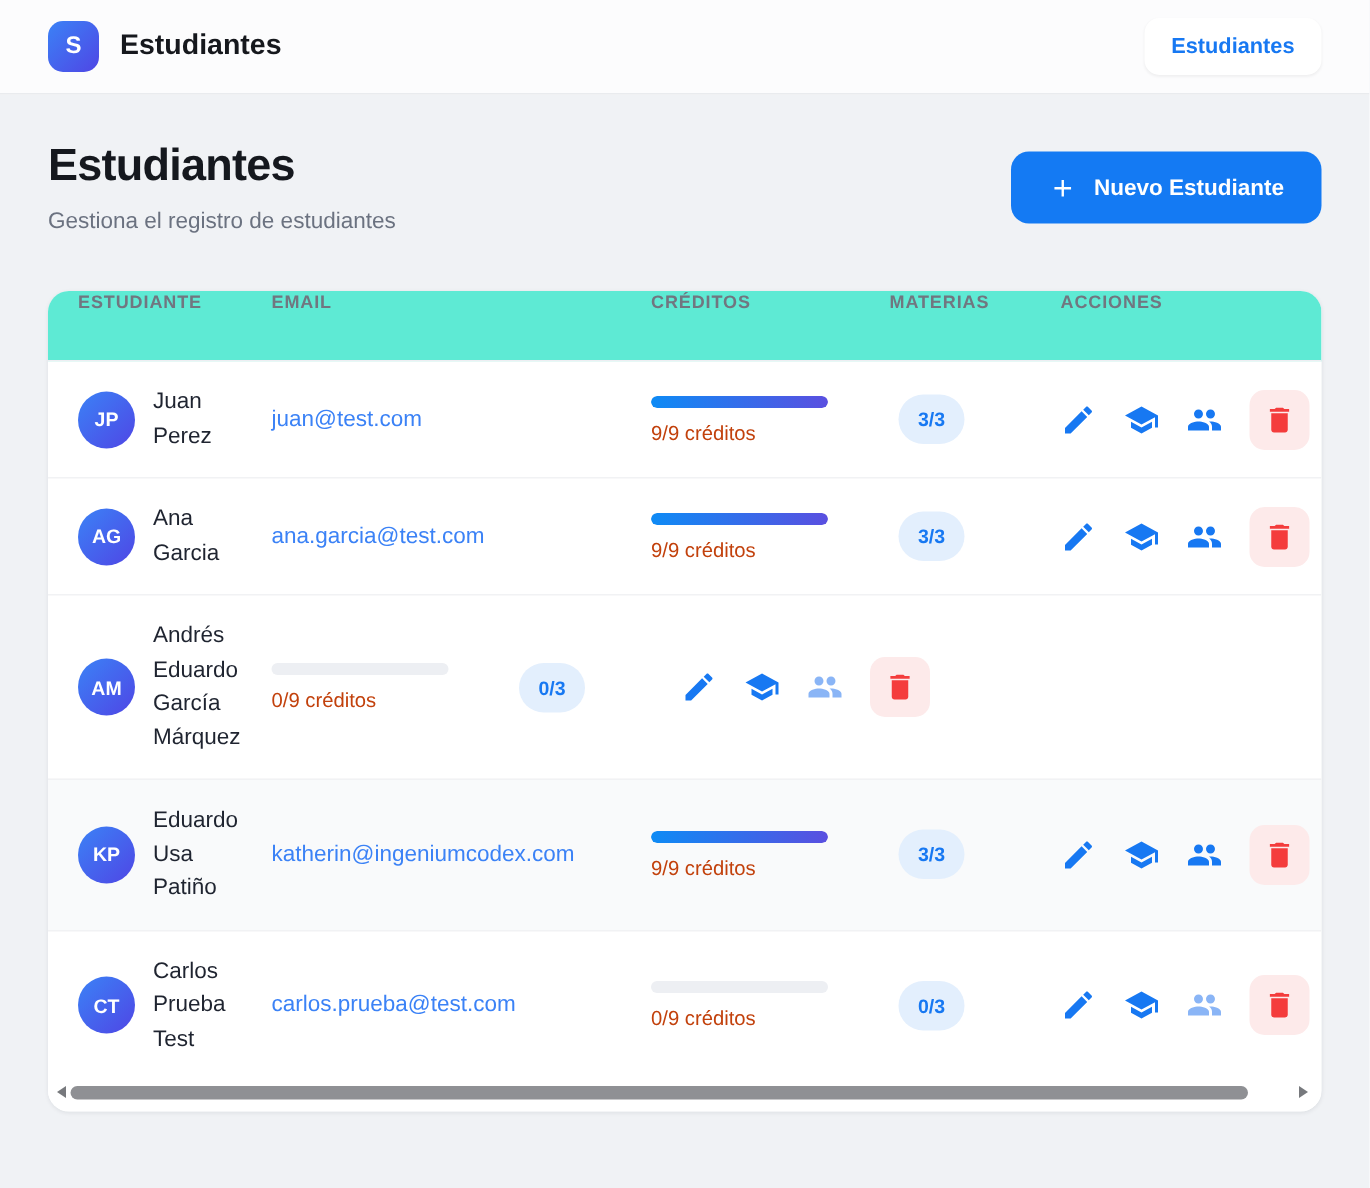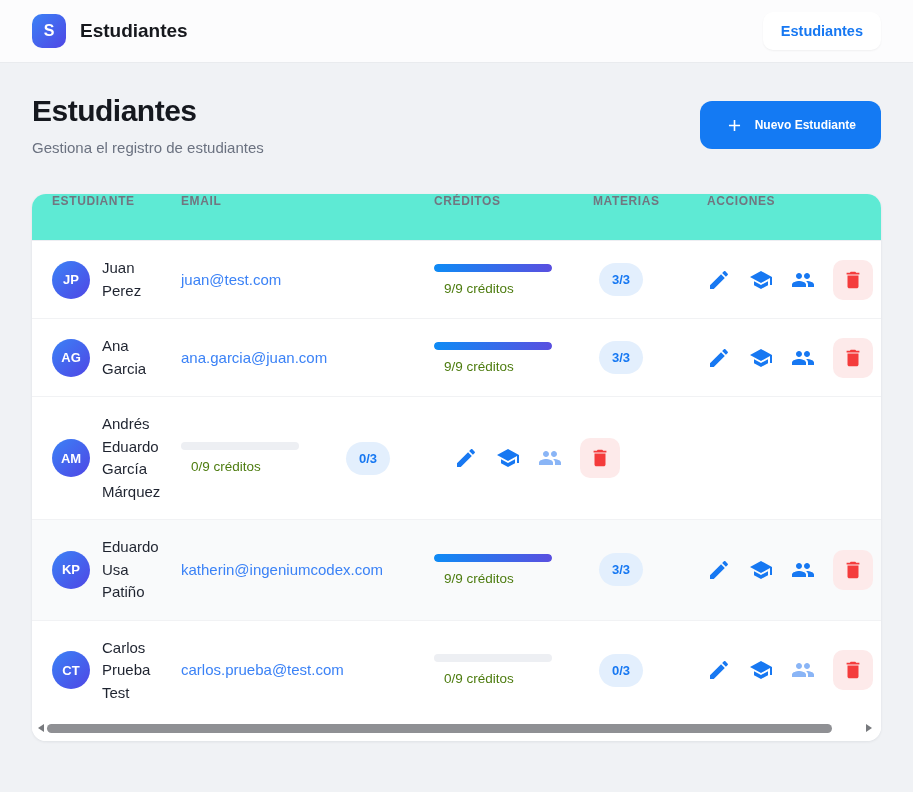--- a/index.html
+++ b/index.html
@@ -39,21 +39,21 @@
   
   main { padding: 31px 32px 0; }
   .page-head { display: flex; align-items: center; justify-content: space-between; }
   h1 { font-size: 30px; font-weight: 700; letter-spacing: -0.5px; color: #15181e; margin-bottom: 11px; }
   .subtitle { font-size: 15px; color: #6b7280; }
   .btn-primary {
     display: flex; align-items: center; gap: 11px;
     background: #147af3; color: #fff; border: none; border-radius: 12px;
     padding: 16px 25px; height: 48px;
     font-family: "Liberation Sans", sans-serif;
-    font-size: 12px; font-weight: 600; cursor: pointer;
+    font-size: 15px; font-weight: 600; cursor: pointer;
   }
   .btn-primary svg { width: 19px; height: 19px; fill: currentColor; }
 
   
   .card {
     margin-top: 38px;
     background: #fff;
     border-radius: 14px;
     box-shadow: 0 1px 3px rgba(15,23,42,0.08);
     overflow: hidden;
@@ -91,21 +91,21 @@
   .email { font-size: 15px; color: #3b82f6; }
 
   .progress {
     width: 118px; height: 8px; border-radius: 5px;
     background: #edeff3; overflow: hidden; margin-bottom: 9px;
   }
   .progress-fill {
     height: 100%; border-radius: 5px;
     background: linear-gradient(90deg, #0e8bf5, #5a4fe0);
   }
-  .credits-label { font-size: 13.5px; color: #4d7c0f; margin-left: 10px; }
+  .credits-label { font-size: 13.5px; color: #c2410c; }
 
   .badge {
     display: inline-block; margin-left: 6px;
     background: #e3effd; color: #1778f2;
     font-size: 13px; font-weight: 700;
     padding: 9px 13px; border-radius: 999px;
   }
 
   .cell-actions { display: flex; align-items: center; gap: 18px; }
   .icon-btn {
@@ -221,21 +221,21 @@
   </div>
 
   <div class="trow">
     <div class="col col-student cell-student">
       <div class="avatar">
         <span>AG</span>
       </div>
       <div class="name">Ana Garcia</div>
     </div>
     <div class="col col-email">
-      <span class="email">ana.garcia@juan.com</span>
+      <span class="email">ana.garcia@test.com</span>
     </div>
     <div class="col col-credits">
       <div class="progress">
         <div class="progress-fill" style="width: 100%;"></div>
       </div>
       <div class="credits-label">9/9 créditos</div>
     </div>
     <div class="col col-subjects">
       <span class="badge">3/3</span>
     </div>

